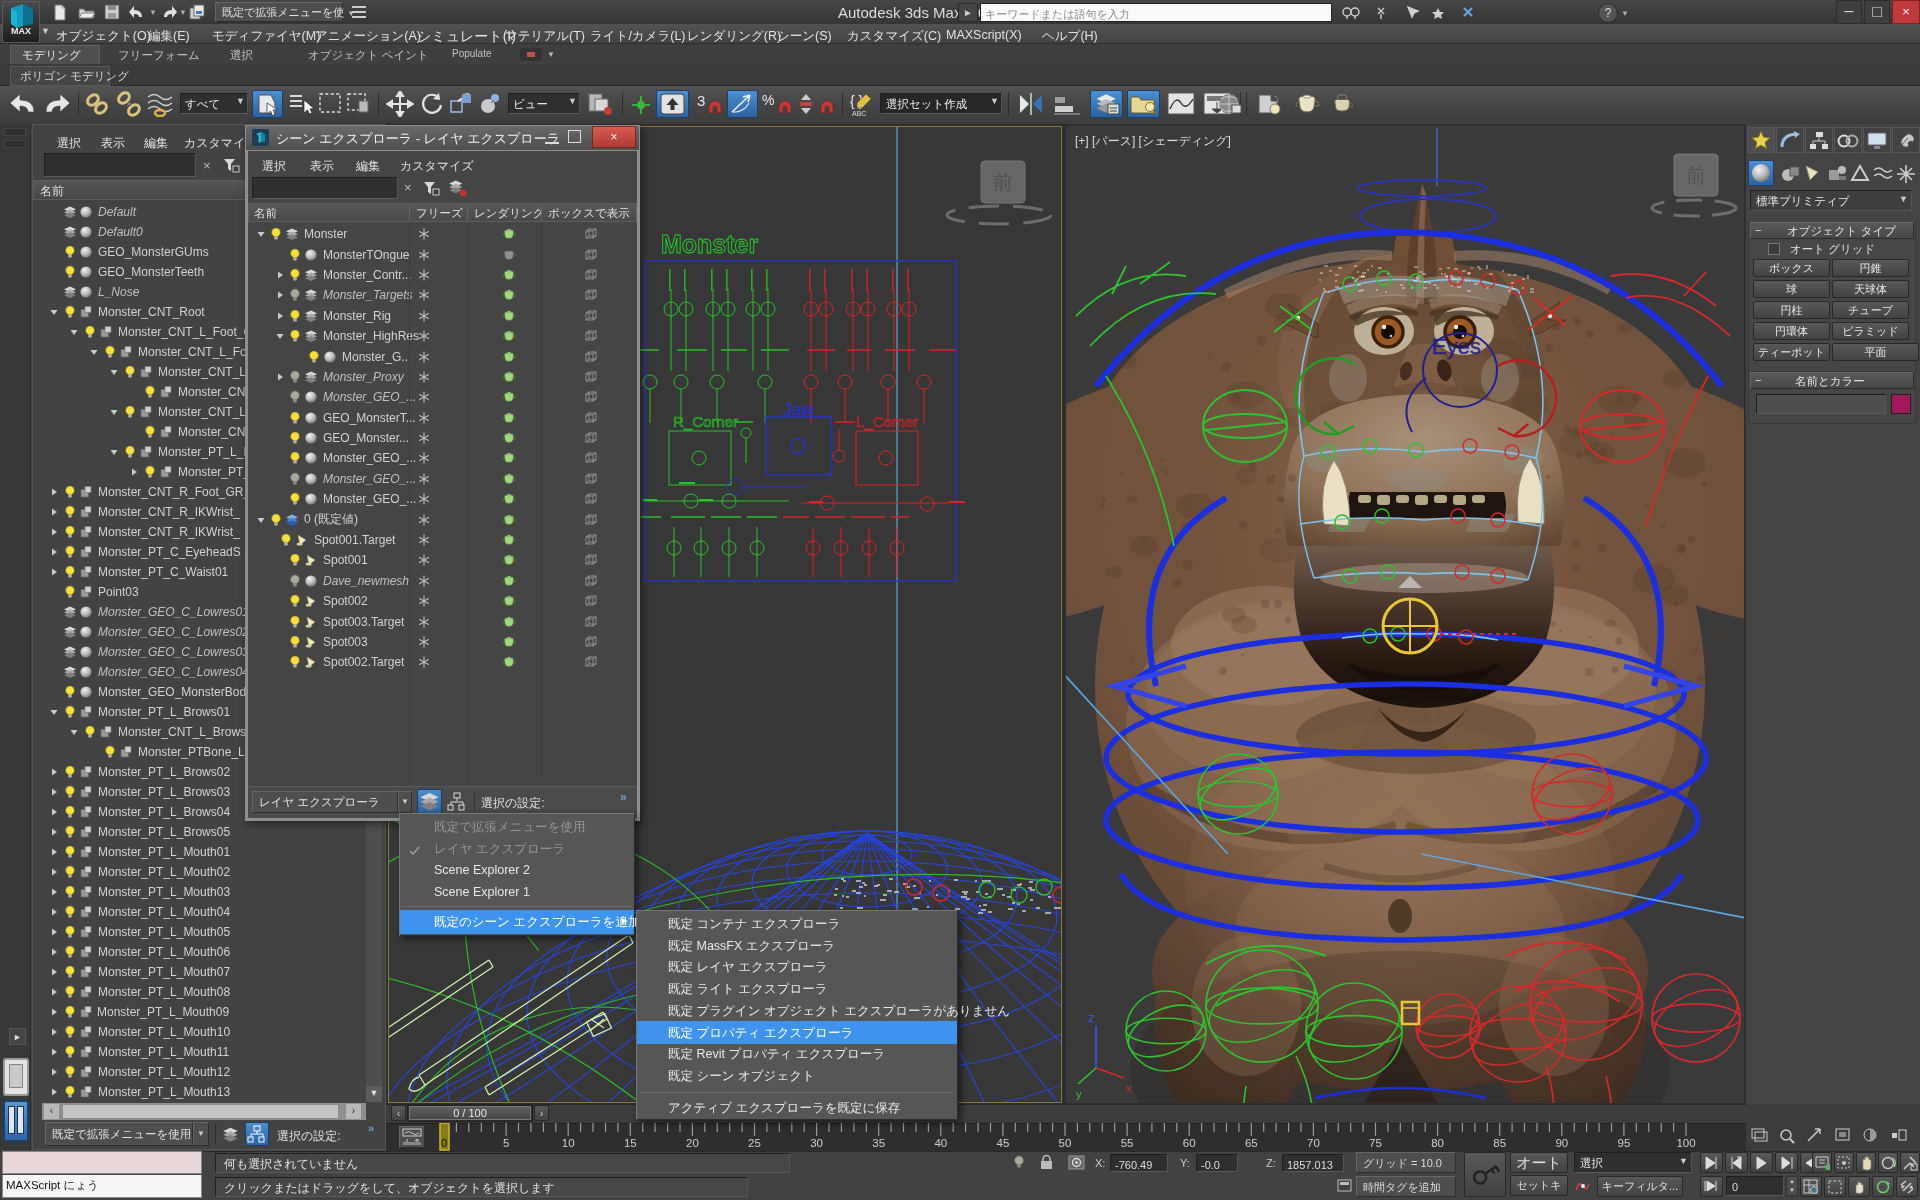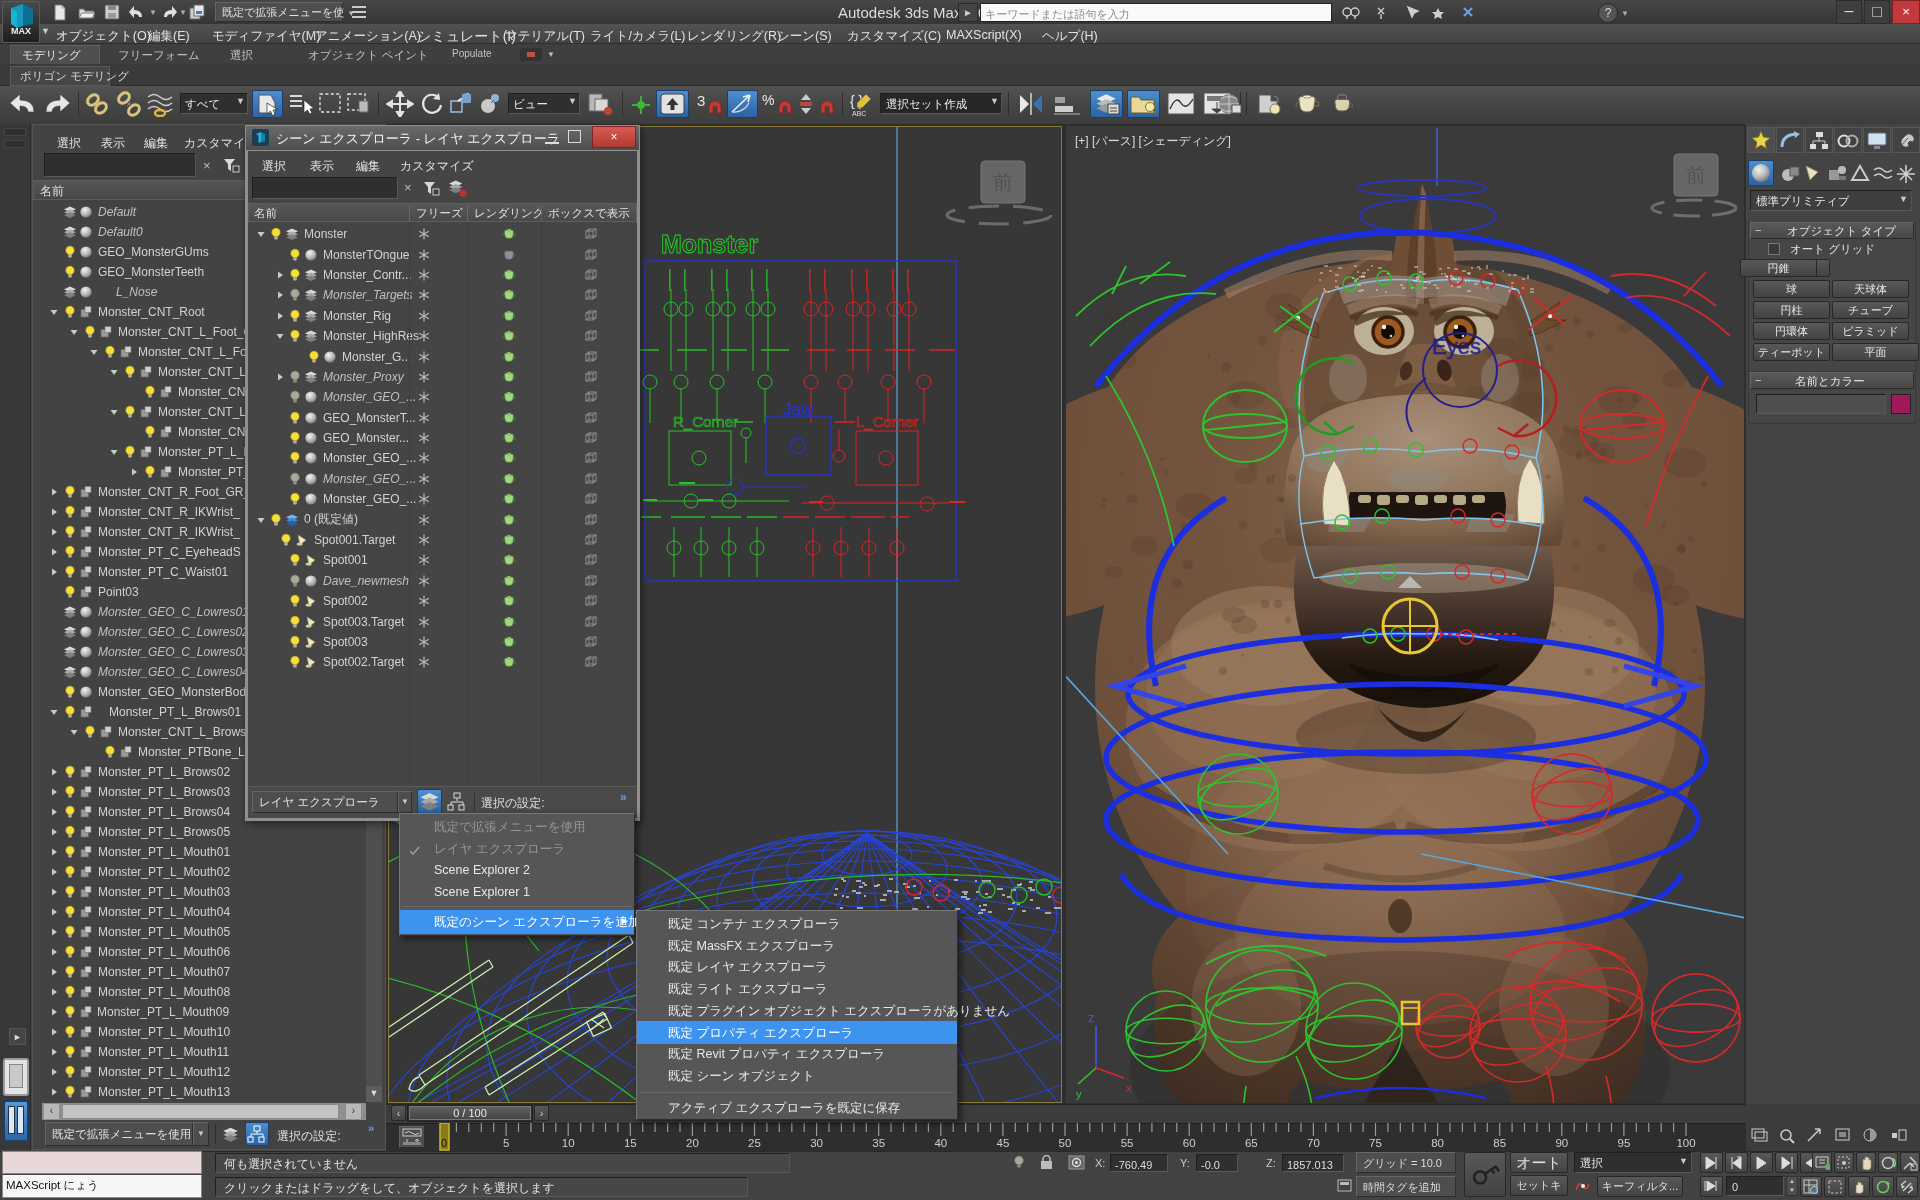--- a/index.html
+++ b/index.html
@@ -499,21 +499,21 @@
       <span style="margin-left:3px">GEO_MonsterTeeth</span>
     </div>
     <div class="tr it" style="padding-left:16px">
       <span style="width:14px;flex:none"></span>
       <svg width="14" height="14" style="margin-right:2px">
         <use href="#lay"></use>
       </svg>
       <svg width="14" height="14" style="margin-right:2px">
         <use href="#sph"></use>
       </svg>
-      <span style="margin-left:21px">L_Nose</span>
+      <span style="margin-left:3px">L_Nose</span>
     </div>
     <div class="tr" style="padding-left:16px">
       <svg width="10" height="10" style="margin-right:4px">
         <use href="#ard"></use>
       </svg>
       <svg width="14" height="14" style="margin-right:2px">
         <use href="#bulb"></use>
       </svg>
       <svg width="14" height="14" style="margin-right:2px">
         <use href="#dum"></use>
@@ -735,21 +735,21 @@
     <div class="tr" style="padding-left:16px">
       <svg width="10" height="10" style="margin-right:4px">
         <use href="#ard"></use>
       </svg>
       <svg width="14" height="14" style="margin-right:2px">
         <use href="#bulb"></use>
       </svg>
       <svg width="14" height="14" style="margin-right:2px">
         <use href="#dum"></use>
       </svg>
-      <span style="margin-left:14px">Monster_PT_L_Brows01</span>
+      <span style="margin-left:3px">Monster_PT_L_Brows01</span>
     </div>
     <div class="tr" style="padding-left:36px">
       <svg width="10" height="10" style="margin-right:4px">
         <use href="#ard"></use>
       </svg>
       <svg width="14" height="14" style="margin-right:2px">
         <use href="#bulb"></use>
       </svg>
       <svg width="14" height="14" style="margin-right:2px">
         <use href="#dum"></use>
@@ -1723,21 +1723,21 @@
   </div>
 <div class="ab sunk" style="left:1750px;top:190px;width:162px;height:21px;background:#3f3f3f"><span style="color:#e8e8e8;font-size:11.5px;line-height:19px;padding-left:5px">標準プリミティブ</span><span style="position:absolute;right:3px;top:3px;color:#ccc;font-size:9px">▼</span></div>
 <div class="ab" style="left:1748px;top:222px;width:168px;height:150px;border:1px solid #393939;border-top:none;background:#464646"></div>
 <div class="ab raised" style="left:1750px;top:222px;width:164px;height:17px;background:linear-gradient(#595959,#484848)">
     <span style="position:absolute;left:4px;top:1px;color:#ddd;font-size:11px">−</span>
     <span style="position:absolute;left:36px;top:1px;color:#e4e4e4;font-size:11.5px">オブジェクト タイプ</span>
   </div>
 <div class="ab" style="left:1768px;top:243px;width:12px;height:12px;background:#3a3a3a;border:1px solid #777"></div>
 <div class="ab" style="left:1790px;top:242px;color:#e0e0e0;font-size:11.5px">オート グリッド</div>
 <div class="ab btn" style="left:1753px;top:259px;width:77px;height:18px;color:#e8e8e8;font-size:11px;text-align:center;line-height:16px">ボックス</div>
-<div class="ab btn" style="left:1740px;top:259px;width:77px;height:18px;color:#e8e8e8;font-size:11px;text-align:center;line-height:16px">円錐</div>
+<div class="ab btn" style="left:1832px;top:259px;width:77px;height:18px;color:#e8e8e8;font-size:11px;text-align:center;line-height:16px">円錐</div>
 <div class="ab btn" style="left:1753px;top:280px;width:77px;height:18px;color:#e8e8e8;font-size:11px;text-align:center;line-height:16px">球</div>
 <div class="ab btn" style="left:1832px;top:280px;width:77px;height:18px;color:#e8e8e8;font-size:11px;text-align:center;line-height:16px">天球体</div>
 <div class="ab btn" style="left:1753px;top:301px;width:77px;height:18px;color:#e8e8e8;font-size:11px;text-align:center;line-height:16px">円柱</div>
 <div class="ab btn" style="left:1832px;top:301px;width:77px;height:18px;color:#e8e8e8;font-size:11px;text-align:center;line-height:16px">チューブ</div>
 <div class="ab btn" style="left:1753px;top:322px;width:77px;height:18px;color:#e8e8e8;font-size:11px;text-align:center;line-height:16px">円環体</div>
 <div class="ab btn" style="left:1832px;top:322px;width:77px;height:18px;color:#e8e8e8;font-size:11px;text-align:center;line-height:16px">ピラミッド</div>
 <div class="ab btn" style="left:1753px;top:343px;width:77px;height:18px;color:#e8e8e8;font-size:11px;text-align:center;line-height:16px">ティーポット</div>
 <div class="ab btn" style="left:1832px;top:343px;width:87px;height:18px;color:#e8e8e8;font-size:11px;text-align:center;line-height:16px">平面</div>
 <div class="ab" style="left:1748px;top:372px;width:168px;height:52px;border:1px solid #393939;border-top:none;background:#464646"></div>
 <div class="ab raised" style="left:1750px;top:372px;width:164px;height:17px;background:linear-gradient(#595959,#484848)">

